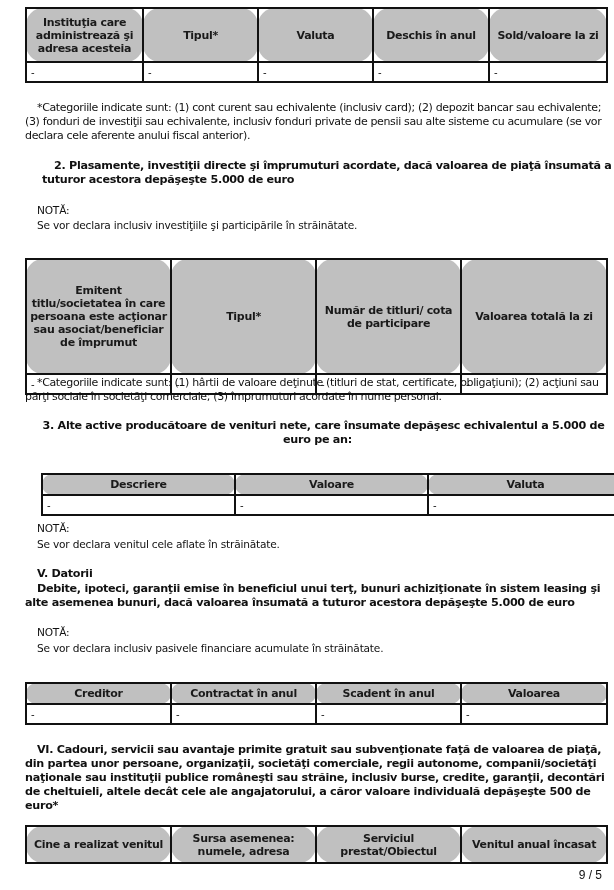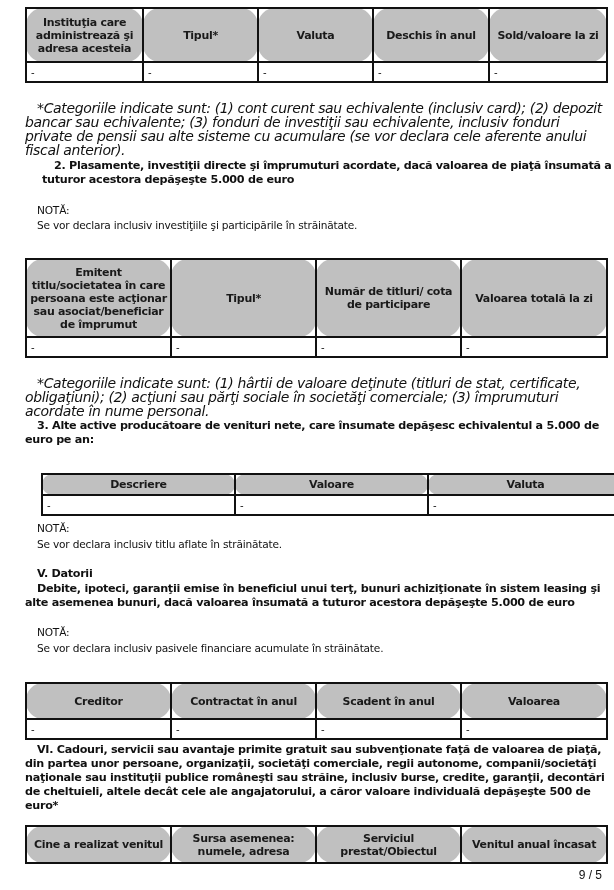--- a/index.html
+++ b/index.html
@@ -18,21 +18,21 @@
   }
   table.t td {
     background: #ffffff; font-size: 10px; text-align: left; vertical-align: middle;
     height: 18px; padding-left: 4px;
   }
   .para {
     position: absolute; left: 25px; width: 585px; font-size: 11.2px; line-height: 14px;
     letter-spacing: -0.3px;
   }
   .para.bold { font-weight: bold; }
-  .para.italic { font-style: italic; font-size: 14px; letter-spacing: -0.35px; }
+  .para.italic { font-size: 11px; letter-spacing: -0.35px; }
   .indent { display: inline-block; width: 12px; }
   .note { position: absolute; left: 37px; font-size: 10.6px; line-height: 15px; letter-spacing: -0.2px; }
   .pagenum { position: absolute; right: 12px; top: 868px; font-size: 12px; font-family: "Liberation Sans", sans-serif; }
 </style>
 </head>
 <body>
 
 <table class="t" style="left:25px; top:7px; width:581px;">
   <colgroup>
       <col style="width:117px">
@@ -67,38 +67,38 @@
 <div class="note" style="top:218px;">Se vor declara inclusiv investiţiile şi participările în străinătate.</div>
 
 <table class="t" style="left:25px; top:258px; width:581px;">
   <colgroup>
       <col style="width:145px">
       <col style="width:145px">
       <col style="width:145px">
       <col style="width:146px">
     </colgroup>
   <tbody>
-      <tr style="height:78px">
+      <tr style="height:115px">
     <th>Emitent titlu/societatea în care persoana este acţionar sau asociat/beneficiar de împrumut</th>
     <th>Tipul*</th>
     <th>Număr de titluri/ cota de participare</th>
     <th>Valoarea totală la zi</th>
   </tr>
   <tr>
     <td>-</td>
     <td>-</td>
     <td>-</td>
     <td>-</td>
   </tr>
 </tbody>
   </table>
 
 <div class="para italic" style="top:376px;"><span class="indent"></span><span>*Categoriile indicate sunt: (1) hârtii de valoare deţinute (titluri de stat, certificate, obligaţiuni); (2) acţiuni sau părţi sociale în societăţi comerciale; (3) împrumuturi acordate în nume personal.</span></div>
 
-<div class="para bold" style="top:419px;"><span class="indent"></span><span>3. Alte active producătoare de venituri nete, care însumate depăşesc echivalentul a 5.000 de euro pe an:</span></div>
+<div class="para bold" style="top:419px;text-align:center;"><span class="indent"></span><span>3. Alte active producătoare de venituri nete, care însumate depăşesc echivalentul a 5.000 de euro pe an:</span></div>
 
 <table class="t" style="left:25px; top:473px; width:581px;margin-left:16px;">
   <colgroup>
       <col style="width:193px">
       <col style="width:193px">
       <col style="width:195px">
     </colgroup>
   <tbody>
       <tr style="height:21px">
     <th>Descriere</th>
@@ -107,37 +107,37 @@
   </tr>
   <tr>
     <td>-</td>
     <td>-</td>
     <td>-</td>
   </tr>
 </tbody>
   </table>
 
 <div class="note" style="top:521px;">NOTĂ:</div>
-<div class="note" style="top:537px;">Se vor declara inclusiv titlu aflate în străinătate.</div>
+<div class="note" style="top:537px;">Se vor declara venitul cele aflate în străinătate.</div>
 
 <div class="para bold" style="top:567px; left:37px;"><span>V. Datorii</span></div>
 <div class="para bold" style="top:582px;"><span class="indent"></span><span>Debite, ipoteci, garanţii emise în beneficiul unui terţ, bunuri achiziţionate în sistem leasing şi alte asemenea bunuri, dacă valoarea însumată a tuturor acestora depăşeşte 5.000 de euro</span></div>
 
 <div class="note" style="top:625px;">NOTĂ:</div>
 <div class="note" style="top:641px;">Se vor declara inclusiv pasivele financiare acumulate în străinătate.</div>
 
 <table class="t" style="left:25px; top:682px; width:581px;">
   <colgroup>
       <col style="width:145px">
       <col style="width:145px">
       <col style="width:145px">
       <col style="width:146px">
     </colgroup>
   <tbody>
-      <tr style="height:36px">
+      <tr style="height:21px">
     <th>Creditor</th>
     <th>Contractat în anul</th>
     <th>Scadent în anul</th>
     <th>Valoarea</th>
   </tr>
   <tr>
     <td>-</td>
     <td>-</td>
     <td>-</td>
     <td>-</td>

